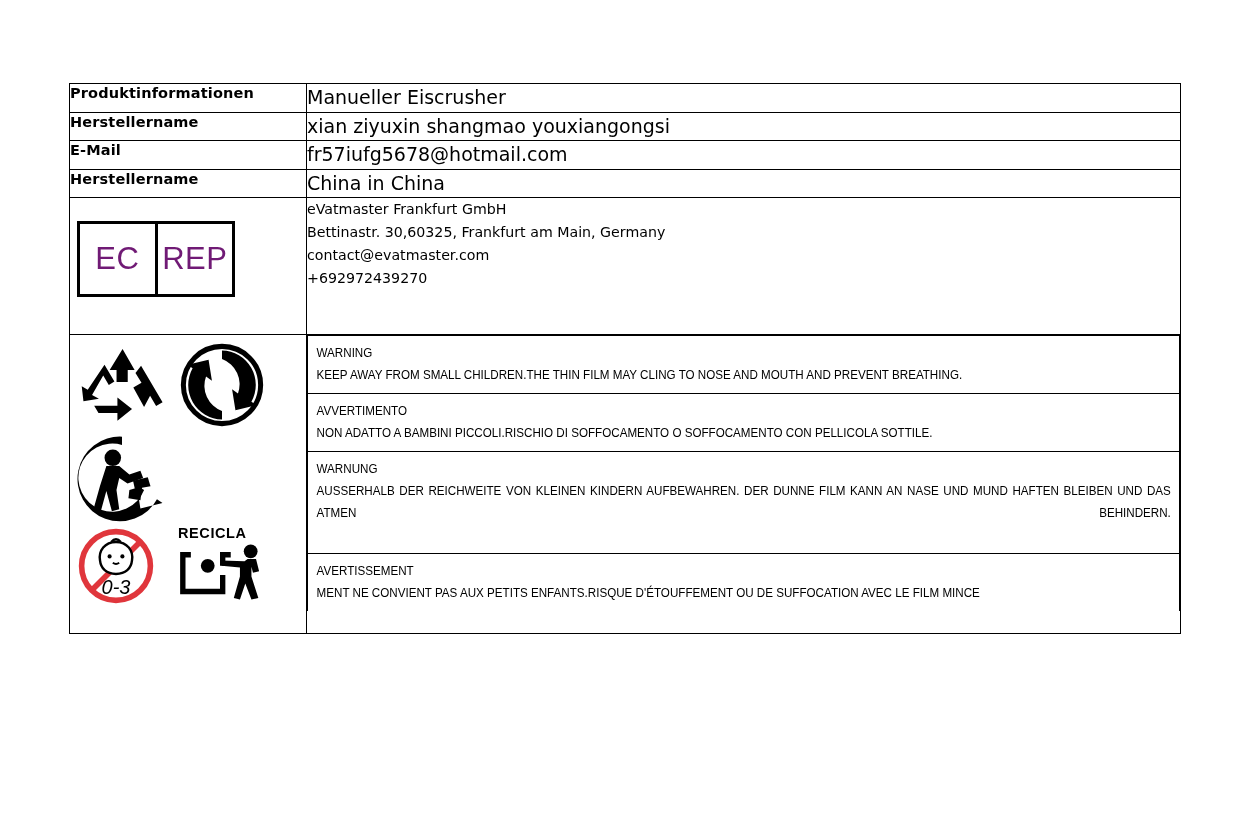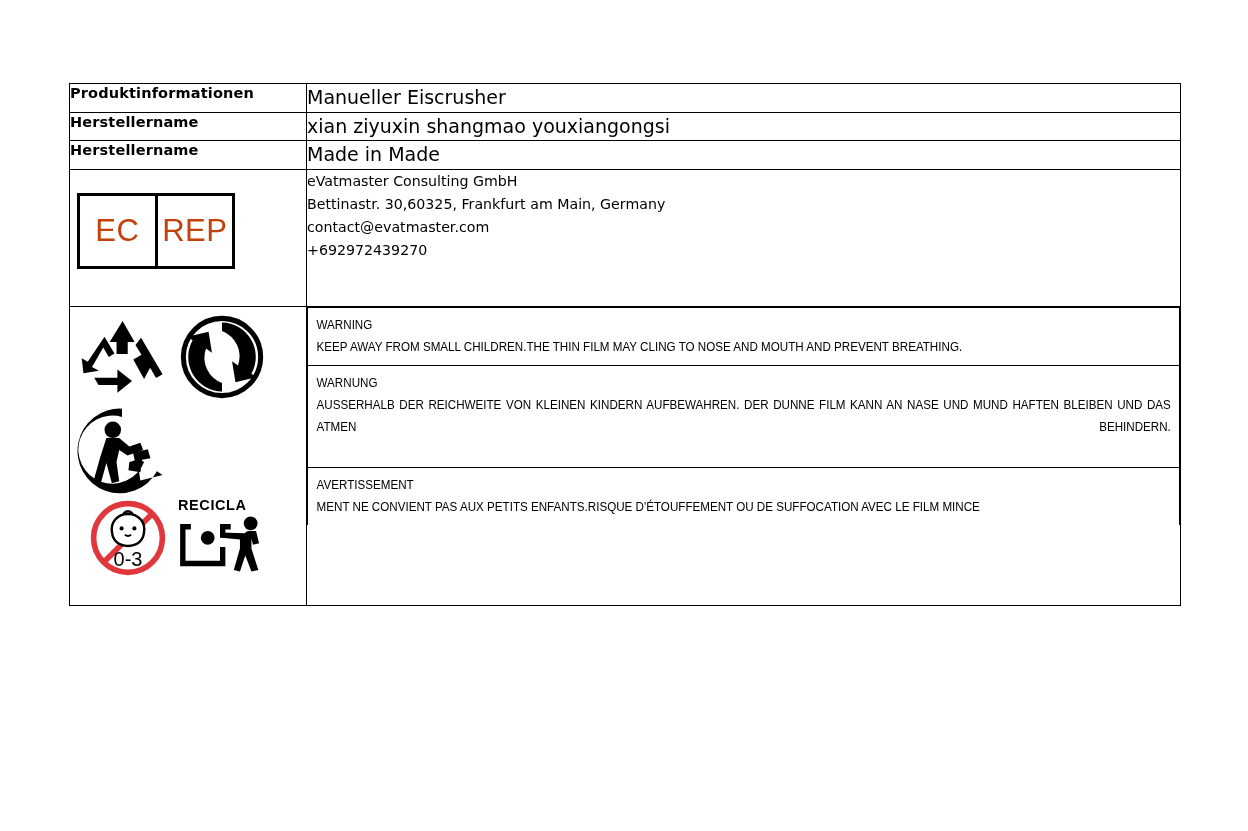--- a/index.html
+++ b/index.html
@@ -70,21 +70,21 @@
     background: #fff;
   }
   .ecrep-box .seg {
     flex: 1;
     display: flex;
     align-items: center;
     justify-content: center;
     font-family: "Liberation Sans", sans-serif;
     font-size: 31px;
     letter-spacing: .5px;
-    color: #c2410c;
+    color: #701a75;
   }
   .ecrep-box .seg.first { border-right: 3.4px solid #000000; }
 
   .rep-addr {
     font-size: 14.2px;
     line-height: 1.62;
     padding: 20px 10px 10px 11px;
   }
   .rep-addr .ln { display: block; white-space: pre; }
 
@@ -152,37 +152,43 @@
       </tr>
 
       <tr>
         <td class="lbl">Herstellername</td>
         <td class="val">
           <span class="ln">xian ziyuxin shangmao youxiangongsi</span>
         </td>
       </tr>
 
 
+      <tr>
+        <td class="lbl">E-Mail</td>
+        <td class="val">
+          <span class="ln">fr57iufg5678@hotmail.com</span>
+        </td>
+      </tr>
 
       <tr>
         <td class="lbl">Herstellername</td>
         <td class="val">
-          <span class="ln">Made in Made</span>
+          <span class="ln">China in China</span>
         </td>
       </tr>
 
       <tr>
         <td class="ecrep-cell">
           <div class="ecrep-box">
             <div class="seg first">EC</div>
             <div class="seg">REP</div>
           </div>
         </td>
         <td class="rep-addr">
-          <span class="ln">eVatmaster Consulting GmbH</span>
+          <span class="ln">eVatmaster Frankfurt GmbH</span>
           <span class="ln">Bettinastr. 30,60325, Frankfurt am Main, Germany</span>
           <span class="ln">contact@evatmaster.com</span>
           <span class="ln">+692972439270</span>
         </td>
       </tr>
 
       <tr>
         <td class="icons-cell">
           <div class="icon-wrap">
 
@@ -208,21 +214,21 @@
             <div class="ico" style="left:6px; top:98px;">
               <svg width="92" height="92" viewBox="0 0 100 100">
                 <path d="M50 4 A46 46 0 1 0 88 72 L94 76 L70 82 L66 57 L74 62 A37 37 0 1 1 50 13 Z" fill="#000000"></path>
                 <circle cx="40" cy="27" r="9" fill="#000000"></circle>
                 <path d="M33 36 L47 36 L58 45 L70 41 L73 49 L56 55 L47 49 L44 62 L47 83 L39 85 L33 63 L27 85 L19 83 L26 58 Z" fill="#000000"></path>
                 <path d="M62 52 L78 48 L81 58 L64 61 Z" fill="#000000"></path>
                 <path d="M58 62 L72 58 L70 73 L57 71 Z" fill="#000000"></path>
               </svg>
             </div>
 
-            <div class="ico" style="left:18px; top:191px;">
+            <div class="ico" style="left:6px; top:191px;font-style:italic;">
               <svg width="80" height="80" viewBox="0 0 100 100">
                 <circle cx="50" cy="50" r="43" fill="none" stroke="#e0363c" stroke-width="7"></circle>
                 <line x1="20" y1="80" x2="80" y2="20" stroke="#e0363c" stroke-width="7"></line>
                 <path d="M50 20 C64 20 72 31 70 43 C69 53 62 60 50 60 C38 60 31 53 30 43 C28 31 36 20 50 20 Z" fill="#ffffff" stroke="#000000" stroke-width="3"></path>
                 <circle cx="42" cy="38" r="2.6" fill="#000000"></circle>
                 <circle cx="58" cy="38" r="2.6" fill="#000000"></circle>
                 <path d="M46 46 Q50 49 54 46" fill="none" stroke="#000000" stroke-width="2.4"></path>
                 <path d="M44 20 Q50 13 56 20" fill="none" stroke="#000000" stroke-width="3"></path>
                 <text x="50" y="85" text-anchor="middle" font-family="Liberation Sans, sans-serif" font-size="25" fill="#000000">0-3</text>
               </svg>
@@ -250,20 +256,28 @@
                 <td>
                   <div class="warn">
                     <span class="head">WARNING</span>
                     <span class="body nojust">KEEP AWAY FROM SMALL CHILDREN.THE THIN FILM MAY CLING TO NOSE AND MOUTH AND PREVENT BREATHING.</span>
                   </div>
                 </td>
               </tr>
               <tr>
                 <td>
                   <div class="warn">
+                    <span class="head">AVVERTIMENTO</span>
+                    <span class="body nojust">NON ADATTO A BAMBINI PICCOLI.RISCHIO DI SOFFOCAMENTO O SOFFOCAMENTO CON PELLICOLA SOTTILE.</span>
+                  </div>
+                </td>
+              </tr>
+              <tr>
+                <td>
+                  <div class="warn">
                     <span class="head">WARNUNG</span>
                     <span class="body">AUSSERHALB DER REICHWEITE VON KLEINEN KINDERN AUFBEWAHREN. DER DUNNE FILM KANN AN NASE UND MUND HAFTEN BLEIBEN UND DAS ATMEN BEHINDERN.</span>
                   </div>
                 </td>
               </tr>
               <tr>
                 <td>
                   <div class="warn">
                     <span class="head">AVERTISSEMENT</span>
                     <span class="body nojust">MENT NE CONVIENT PAS AUX PETITS ENFANTS.RISQUE D'ÉTOUFFEMENT OU DE SUFFOCATION AVEC LE FILM MINCE</span>

